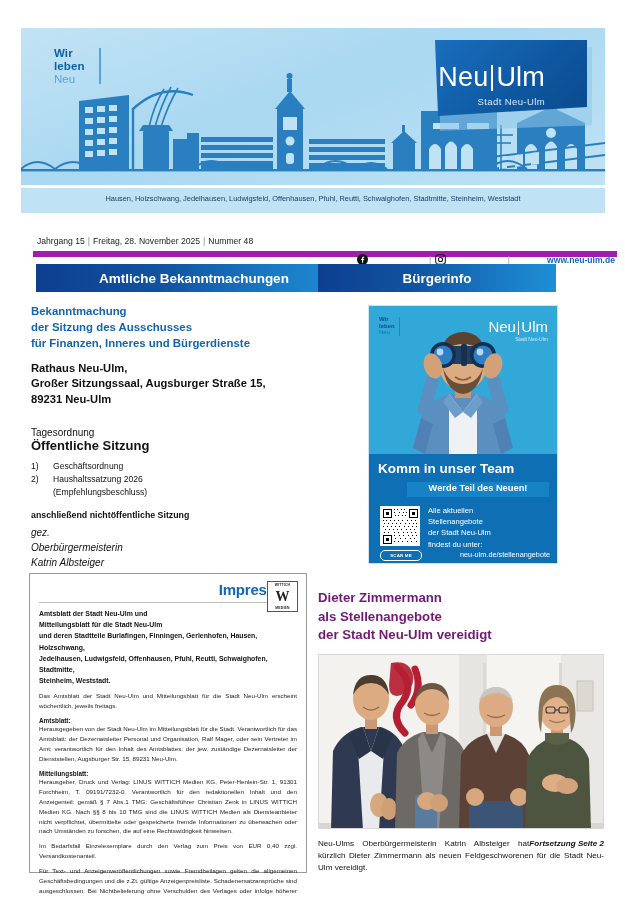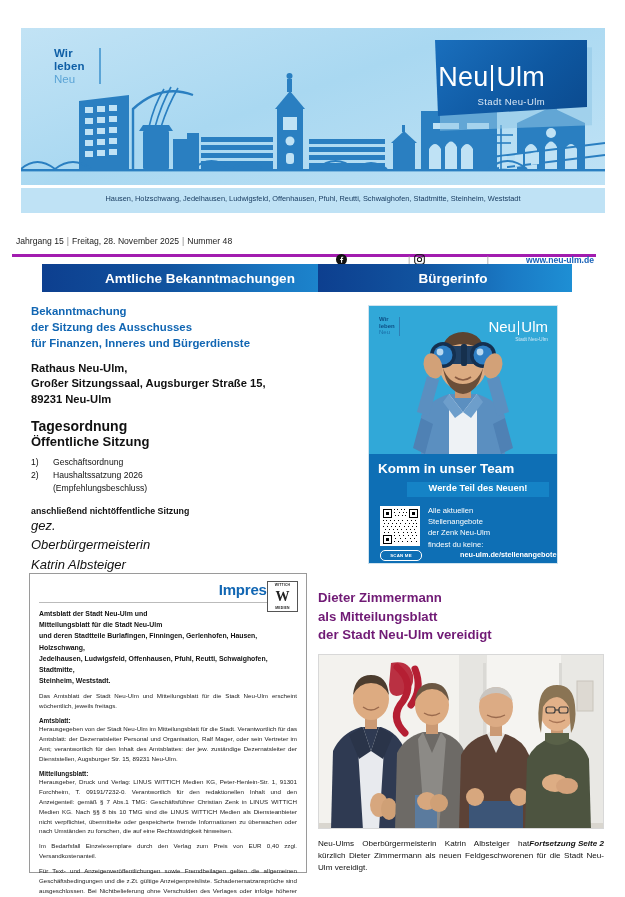--- a/index.html
+++ b/index.html
@@ -54,54 +54,54 @@
   .strapline{
     position:absolute;left:21px;top:188px;width:584px;
     background:#bfe2f5;
     padding:5px 22px 7px 22px;
     box-sizing:border-box;
     font-size:7.4px;line-height:1.75;color:#14375c;text-align:center;
   }
 
   
   .infobar{
-    position:absolute;left:12px;top:233px;width:584px;height:24px;
-    border-bottom:3px solid #a21caf;
+    position:absolute;left:33px;top:233px;width:584px;height:24px;
+    border-bottom:6px solid #a21caf;
     box-sizing:border-box;
   }
   .issue-line{position:absolute;left:4px;top:3px;font-size:8.6px;color:#222;}
   .issue-line .sep{color:#888;padding:0 3px;}
   .social{position:absolute;right:2px;top:2px;font-size:8.6px;display:flex;align-items:center;gap:4px;}
   .social b{font-weight:bold;color:#111;margin-top:39px;}
   .social .bar{color:#999;}
   .social a.url{color:#1a63b8;font-weight:bold;text-decoration:none;margin-left:33px;}
   .ic{display:inline-block;width:11px;height:11px;vertical-align:-2px;}
 
   
   .sec{
     position:absolute;height:28px;
     background:linear-gradient(90deg,#0d3f8f 0%,#11539f 40%,#1a79c4 75%,#1e8fd4 100%);
     color:#fff;font-size:13.5px;font-weight:bold;
     display:flex;align-items:center;justify-content:center;
   }
-  #sec-left{left:42px;top:264px;width:316px;}
-  #sec-right{left:318px;top:264px;width:238px;padding-left:16px;}
+  #sec-left{left:36px;top:264px;width:316px;}
+  #sec-right{left:318px;top:264px;width:238px;}
 
   
   .lcol{position:absolute;left:31px;top:303px;width:274px;}
   .bk-title{font-size:11.4px;font-weight:bold;color:#1166b3;line-height:1.42;}
   .bk-when{margin-top:9px;font-size:11.2px;font-weight:bold;color:#111;line-height:1.42;}
-  .bk-sub{margin-top:10px;font-size:14px;font-weight:bold;color:#111;}
+  .bk-sub{margin-top:19px;font-size:10px;font-weight:normal;color:#111;}
   .bk-sub2{margin-top:0;font-size:13px;font-weight:bold;color:#111;}
   .agenda{margin-top:7px;font-size:8.6px;color:#111;line-height:1.5;}
   .agenda .row{display:flex;}
   .agenda .num{width:22px;flex:0 0 22px;}
   .agenda .sub{margin-left:22px;}
   .bk-after{margin-top:11px;font-size:8.8px;font-weight:bold;color:#111;}
-  .sig{font-size:13px;font-style:italic;color:#111;line-height:1.5;}
+  .sig{margin-top:5px;font-size:10px;font-style:italic;color:#111;line-height:1.5;}
 
   
   .impressum{
     position:absolute;left:29px;top:573px;width:278px;height:300px;
     border:1px solid #9a9a9a;background:#fff;box-sizing:border-box;
     padding:7px 9px 6px 9px;
   }
   .imp-title{font-size:15px;font-weight:bold;color:#1166b3;letter-spacing:-.2px;text-align:right;}
   .imp-rule{height:1px;background:#bbb;margin:4px 0 5px 0;}
   .wittich{
@@ -134,21 +134,21 @@
   .ad-logo .s{font-size:5px;color:#cfe7f4;margin-top:1px;}
   .ad-band{position:absolute;left:0;top:148px;width:188px;height:109px;background:#0e6fb5;}
   .ad-h1{position:absolute;left:9px;top:155px;font-size:13.5px;font-weight:bold;color:#fff;}
   .ad-h2w{position:absolute;left:38px;top:176px;width:142px;height:15px;background:#1583c6;}
   .ad-h2{position:absolute;left:0;top:1px;width:142px;text-align:center;font-size:9.3px;font-weight:bold;color:#fff;}
   .qr{position:absolute;left:11px;top:200px;width:40px;height:40px;background:#fff;padding:1.5px;box-sizing:border-box;}
   .qr svg{display:block;}
   .scanme{position:absolute;left:11px;top:244px;width:40px;height:9px;border:1px solid #fff;border-radius:5px;
     display:flex;align-items:center;justify-content:center;font-size:4.4px;font-weight:bold;color:#fff;letter-spacing:.2px;}
   .ad-txt{position:absolute;left:59px;top:199px;font-size:7.6px;color:#fff;line-height:1.48;}
-  .ad-url{position:absolute;left:59px;top:244px;font-size:7.3px;font-weight:bold;color:#fff;padding-left:32px;}
+  .ad-url{position:absolute;left:59px;top:244px;font-size:7.3px;font-weight:normal;color:#fff;padding-left:32px;}
 
   
   .art-title{
     position:absolute;left:318px;top:589px;width:286px;
     font-size:13.2px;font-weight:bold;color:#701a75;line-height:1.42;
   }
   .art-photo{
     position:absolute;left:318px;top:654px;width:286px;height:175px;
     background:#e8e6e2;overflow:hidden;border:1px solid #d8d8d8;box-sizing:border-box;
   }
@@ -529,29 +529,29 @@
             <rect x="29" y="33" width="1.4" height="1.4"></rect>
             <rect x="34" y="33" width="1.4" height="1.4"></rect>
         </g>
       </svg>
     </div>
     <div class="scanme">SCAN ME</div>
 
     <div class="ad-txt">
       <div>Alle aktuellen</div>
       <div>Stellenangebote</div>
-      <div>der Zenk Neu-Ulm</div>
-      <div>findest du keine:</div>
+      <div>der Stadt Neu-Ulm</div>
+      <div>findest du unter:</div>
     </div>
     <div class="ad-url">neu-ulm.de/stellenangebote</div>
   </div>
 
   <div class="art-title">
     <div>Dieter Zimmermann</div>
-    <div>als Mitteilungsblatt</div>
+    <div>als Stellenangebote</div>
     <div>der Stadt Neu-Ulm vereidigt</div>
   </div>
 
   <div class="art-photo">
     <svg viewBox="0 0 286 175" width="286" height="175" preserveAspectRatio="xMidYMid slice">
       <rect width="286" height="175" fill="#efeeea"></rect>
 
       <rect x="0" y="0" width="140" height="175" fill="#f3f2ee"></rect>
       <rect x="140" y="0" width="28" height="175" fill="#e6e5e1"></rect>
       <rect x="168" y="0" width="74" height="175" fill="#f5f4f1"></rect>

